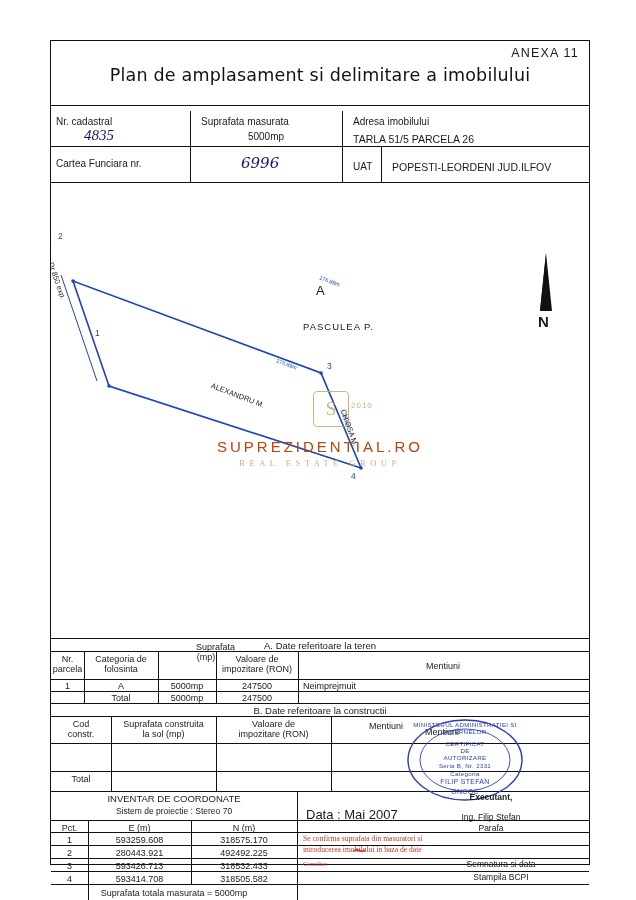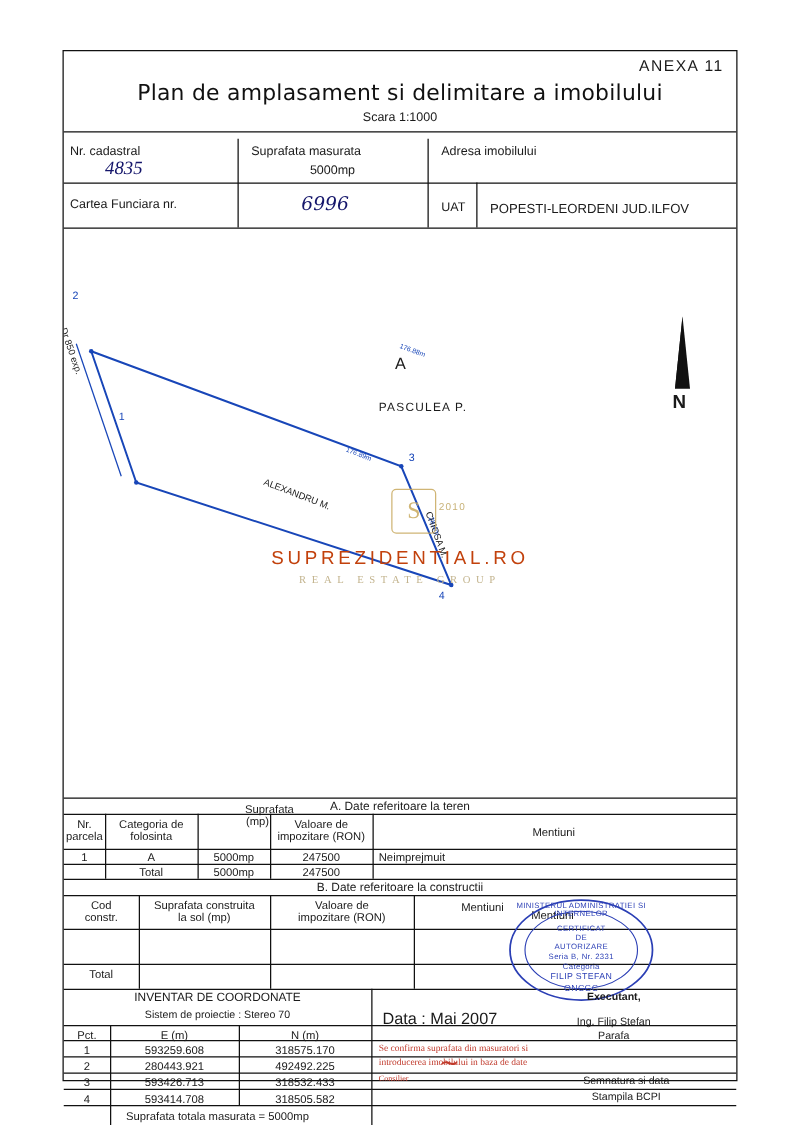--- a/index.html
+++ b/index.html
@@ -193,37 +193,37 @@
     font-style: italic;
   }
 </style>
 </head>
 <body>
 
 <div id="sheet">
 
   <div class="anexa">ANEXA 11</div>
   <div class="maintitle">Plan de amplasament si delimitare a imobilului</div>
-  <div class="scara">Scara 1:1000</div>
   <div class="hdr-rule" style="top:64px;"></div>
 
   <div id="idtable">
     <div class="hline" style="left:0;right:0;top:35px;"></div>
     <div class="hline" style="left:0;right:0;top:71px;"></div>
     <div class="vline" style="left:139px;top:0;height:71px;"></div>
     <div class="vline" style="left:291px;top:0;height:71px;"></div>
     <div class="vline" style="left:330px;top:35px;height:36px;"></div>
 
     <div class="cell" style="left:0;top:2px;width:139px;">Nr. cadastral</div>
     <div class="cell hand" style="left:28px;top:13px;font-family:Liberation Serif, serif;">4835</div>
 
     <div class="cell" style="left:145px;top:2px;">Suprafata masurata</div>
     <div class="cell" style="left:139px;top:17px;width:152px;text-align:center;">5000mp</div>
 
     <div class="cell" style="left:297px;top:2px;">Adresa imobilului</div>
+    <div class="cell" style="left:297px;top:19px;font-size:10.5px;">TARLA 51/5   PARCELA 26</div>
 
     <div class="cell" style="left:0;top:44px;">Cartea Funciara nr.</div>
     <div class="cell hand" style="left:185px;top:40px;">6996</div>
 
     <div class="cell" style="left:297px;top:47px;">UAT</div>
     <div class="cell" style="left:336px;top:47px;font-size:10.5px;">POPESTI-LEORDENI JUD.ILFOV</div>
   </div>
 
   <div id="drawing">
     <svg width="540" height="455" viewBox="0 0 540 455">

